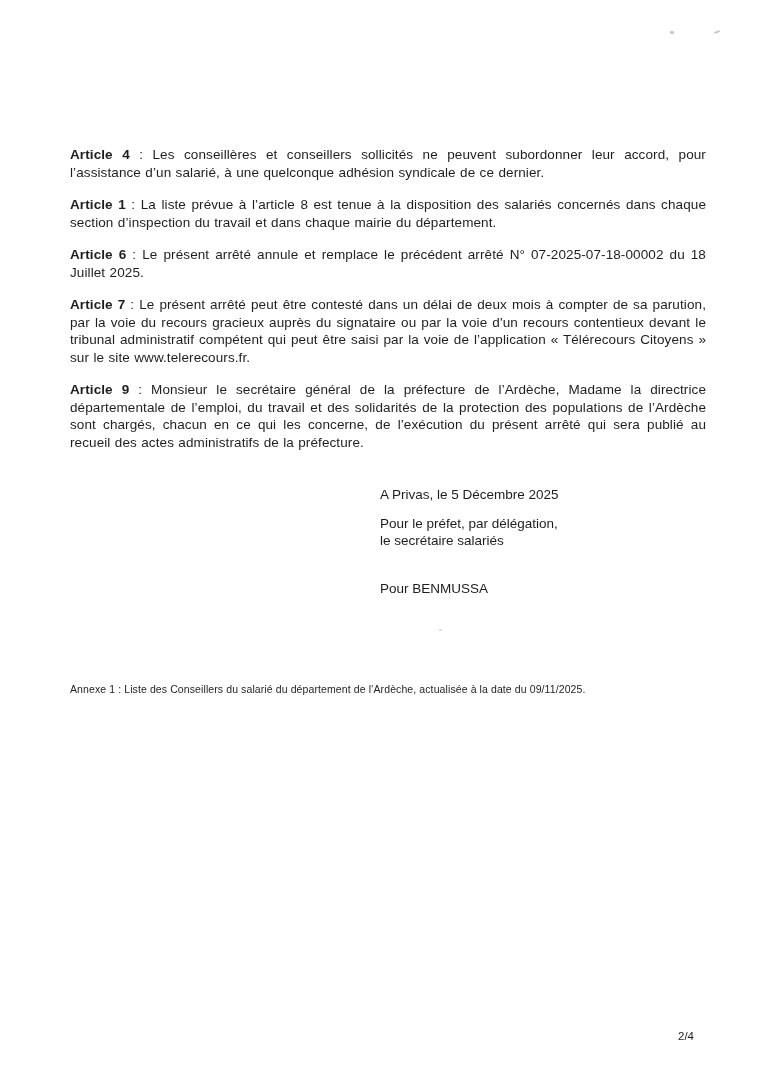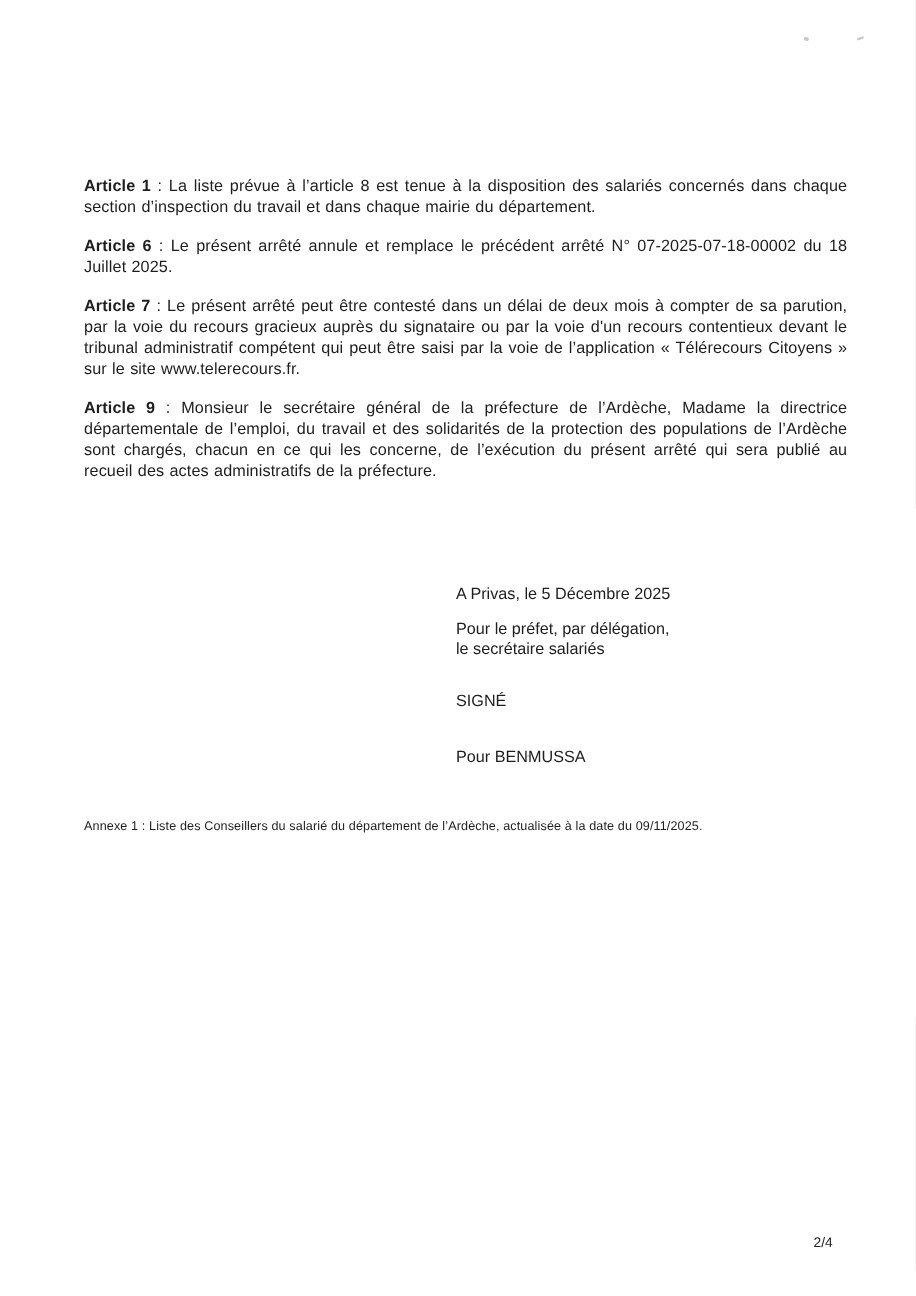--- a/index.html
+++ b/index.html
@@ -81,39 +81,39 @@
 <body>
 
 <div class="page">
 
   <span class="scan-artifact artifact-1"></span>
   <span class="scan-artifact artifact-2"></span>
   <span class="scan-artifact artifact-3"></span>
 
   <div class="articles">
 
+    <p class="para"><b>Article 4</b><span> : </span><span>Les conseillères et conseillers sollicités ne peuvent subordonner leur accord, pour l’assistance d’un salarié, à une quelconque adhésion syndicale de ce dernier.</span></p>
 
     <p class="para"><b>Article 1</b><span> : </span><span>La liste prévue à l’article 8 est tenue à la disposition des salariés concernés dans chaque section d’inspection du travail et dans chaque mairie du département.</span></p>
 
     <p class="para"><b>Article 6</b><span> : </span><span>Le présent arrêté annule et remplace le précédent arrêté N° 07-2025-07-18-00002 du 18 Juillet 2025.</span></p>
 
     <p class="para"><b>Article 7</b><span> : </span><span>Le présent arrêté peut être contesté dans un délai de deux mois à compter de sa parution, par la voie du recours gracieux auprès du signataire ou par la voie d'un recours contentieux devant le tribunal administratif compétent qui peut être saisi par la voie de l’application « Télérecours Citoyens » sur le site www.telerecours.fr.</span></p>
 
 
     <p class="para"><b>Article 9</b><span> : </span><span>Monsieur le secrétaire général de la préfecture de l’Ardèche, Madame la directrice départementale de l’emploi, du travail et des solidarités de la protection des populations de l’Ardèche sont chargés, chacun en ce qui les concerne, de l’exécution du présent arrêté qui sera publié au recueil des actes administratifs de la préfecture.</span></p>
 
   </div>
 
   <div class="signature-block">
     <div class="sig-place-date">A Privas, le 5 Décembre 2025</div>
     <div class="sig-delegation">
       <div>Pour le préfet, par délégation,</div>
       <div>le secrétaire salariés</div>
     </div>
-    <div class="sig-signed">SIGNÉ</div>
     <div class="sig-name">Pour BENMUSSA</div>
   </div>
 
   <div class="annexe">Annexe 1 : Liste des Conseillers du salarié du département de l’Ardèche, actualisée à la date du 09/11/2025.</div>
 
   <div class="page-number">2/4</div>
 
 </div>
 
 </body></html>

